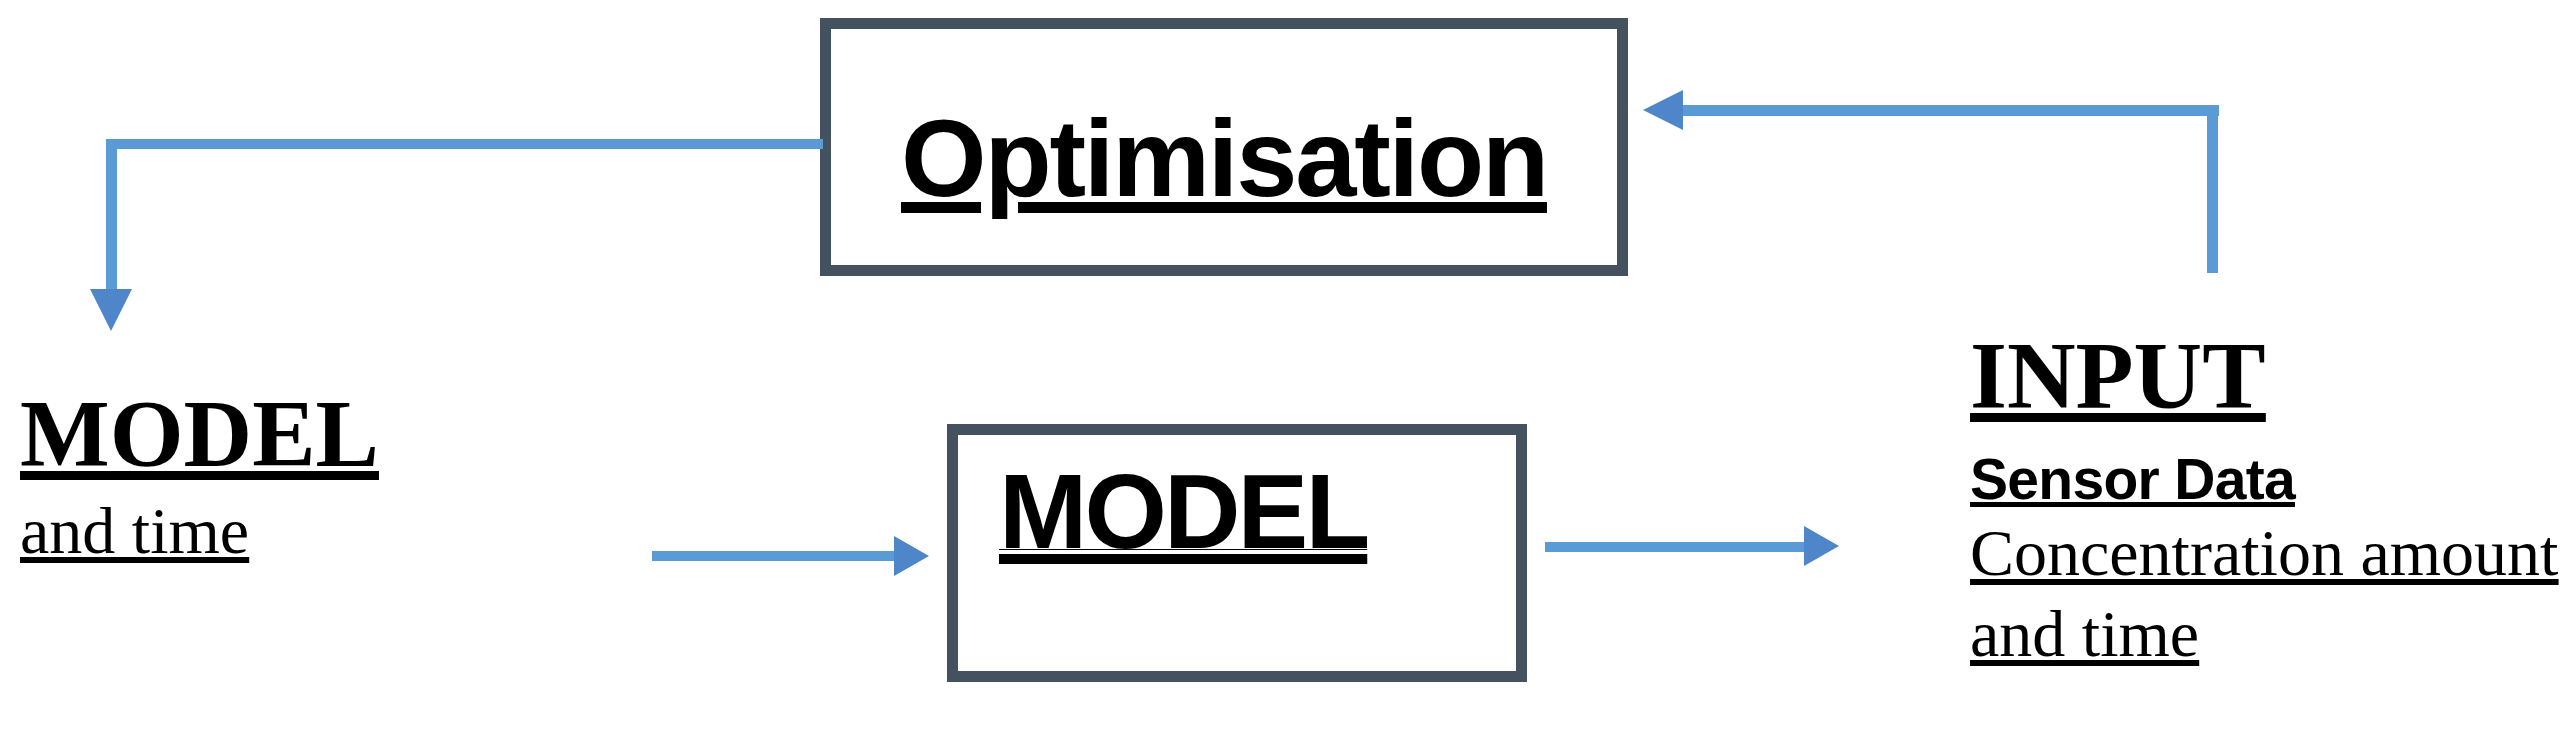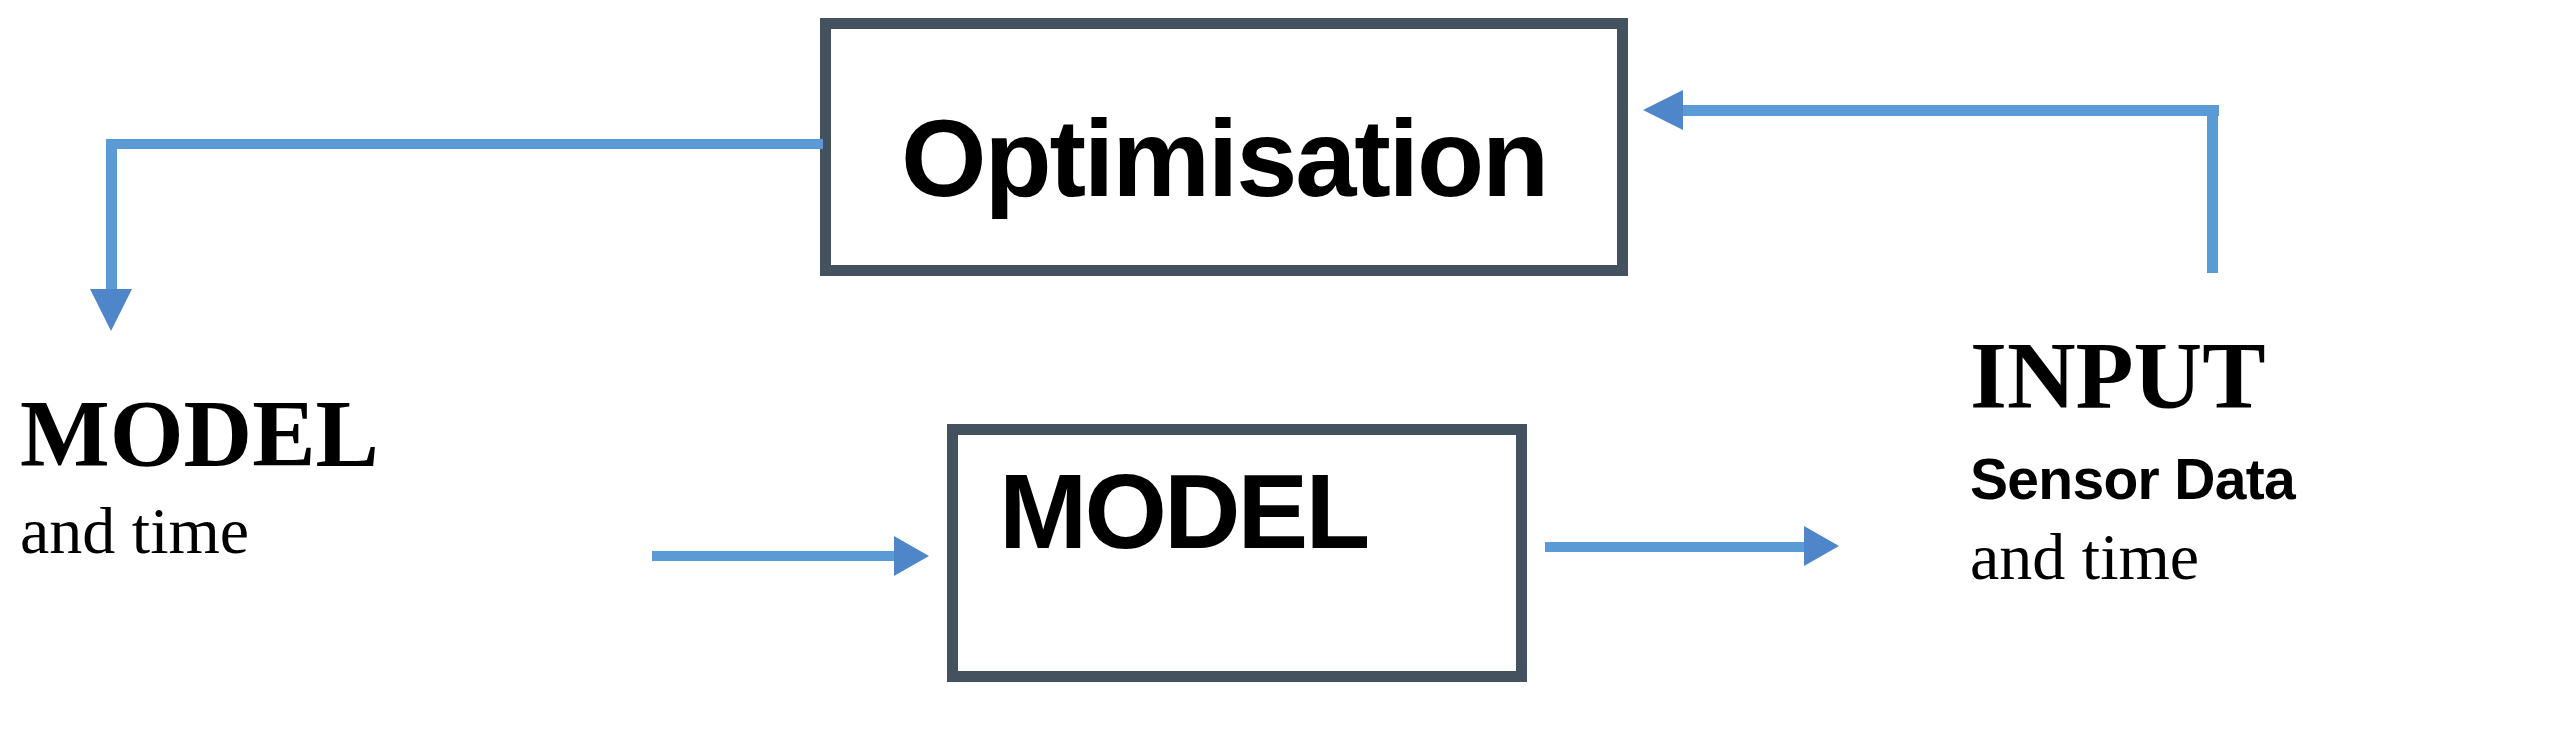--- a/index.html
+++ b/index.html
@@ -2,21 +2,21 @@
 <html style="--arrow: #5B9BD5; --arrow-head: #4E86C9; --box-border: #445260; --text: #000000; --background: #FFFFFF;font-size:11.7px"><head>
 <meta charset="utf-8">
 <style>
   :root {
     --arrow: #5B9BD5;
     --arrow-head: #4E86C9;
     --box-border: #445260;
     --text: #000000;
     --background: #FFFFFF;
   }
-  * { margin: 0; padding: 0; box-sizing: border-box; }
+  * { margin: 0; padding: 0; box-sizing: border-box; text-decoration: underline; }
   html, body { background: var(--background); }
   .canvas {
     position: relative;
     width: 2576px;
     height: 733px;
     background: var(--background);
     overflow: hidden;
     font-family: "Liberation Serif", serif;
     color: var(--text);
   }
@@ -140,20 +140,21 @@
   </div>
 
   <div class="text-block input-block">
     <div class="tb-title">MODEL</div>
     <div class="tb-line tb-line2">and time</div>
   </div>
 
   <div class="text-block output-block">
     <div class="tb-title">INPUT</div>
     <div class="tb-subtitle">Sensor Data</div>
+    <div class="tb-line tb-line1">Concentration amount</div>
     <div class="tb-line tb-line2">and time</div>
   </div>
 
   <div>
     <div class="seg segA-h"></div>
     <div class="seg segA-v"></div>
     <div class="head headA-down"></div>
   </div>
 
   <div>

